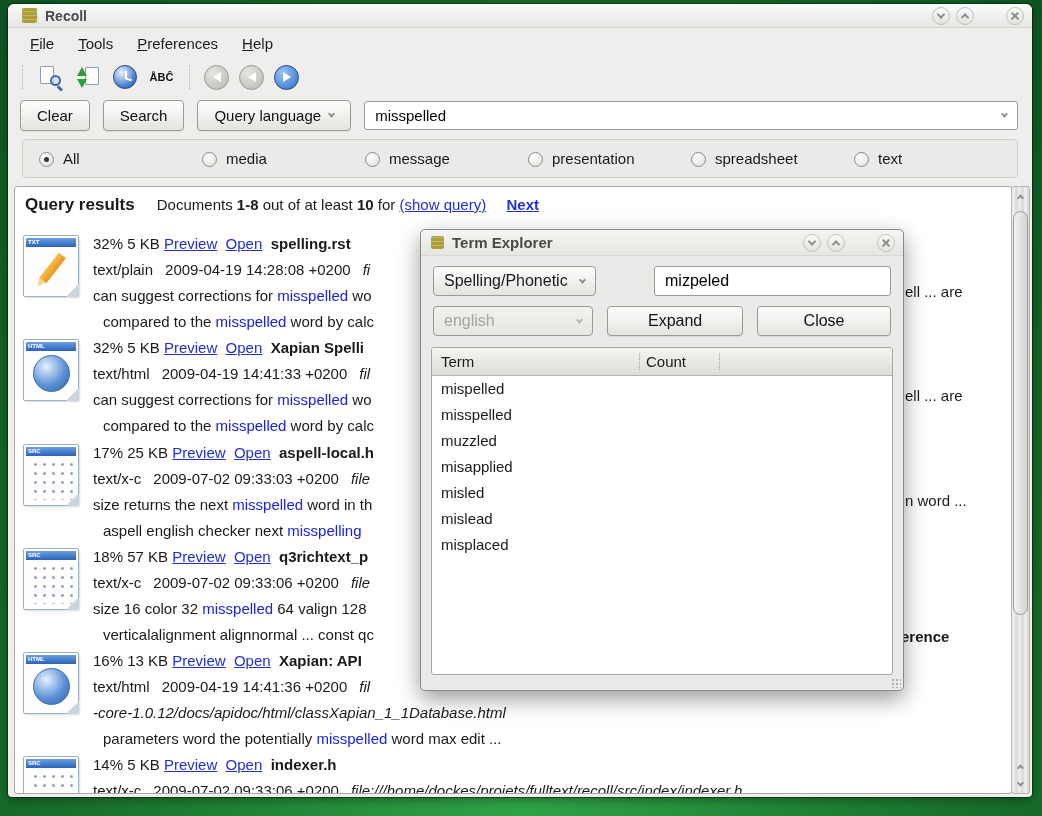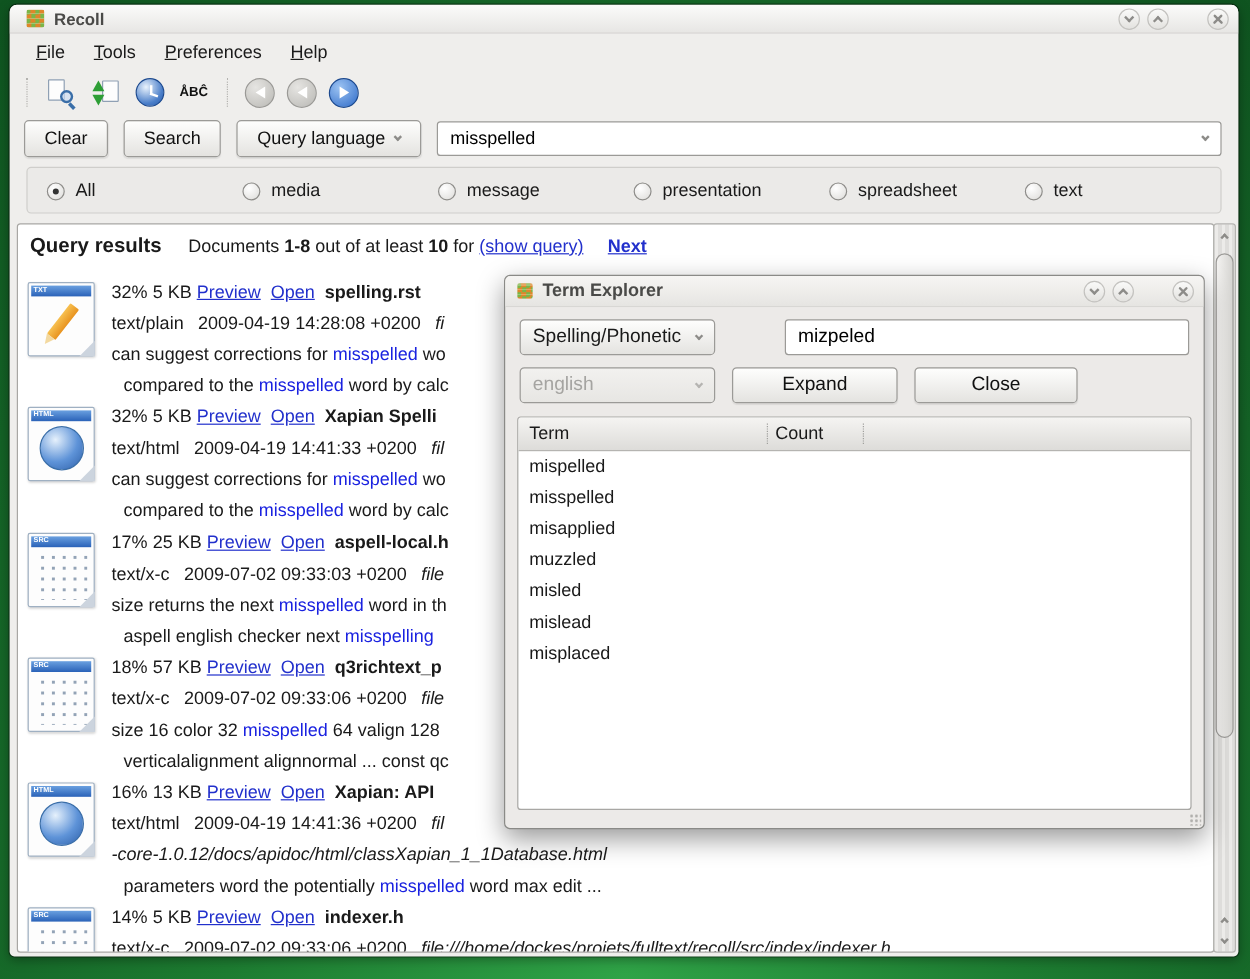--- a/index.html
+++ b/index.html
@@ -91,21 +91,21 @@
   .meta-sp { display:inline-block; width:12px; }
   .it { font-style:italic; }
   .frag { position:absolute; white-space:nowrap; }
   
   .scrollbar { position:absolute; right:2px; top:182px; bottom:3px; width:19px; border:1px solid #b5b4b1; border-radius:3px;
     background:repeating-linear-gradient(90deg,#ecebe9 0 3px,#dedddb 3px 6px); }
   .sb-btn { position:absolute; left:0; right:0; height:18px; display:flex; align-items:center; justify-content:center; }
   .sb-up { top:0; } .sb-up2 { bottom:18px; } .sb-dn { bottom:0; }
   .sb-thumb { position:absolute; left:1px; right:1px; top:24px; height:404px; border:1px solid #9b9a97; border-radius:8px; background:linear-gradient(90deg,#f4f3f1,#d5d4d1); }
   
-  .dialog { position:absolute; left:420px; top:229px; width:584px; height:462px; background:#eceae8; border:1px solid #8a8a87; border-radius:5px; box-shadow:0 8px 22px rgba(0,0,0,.4); z-index:10; }
+  .dialog { position:absolute; left:420px; top:229px; width:484px; height:462px; background:#eceae8; border:1px solid #8a8a87; border-radius:5px; box-shadow:0 8px 22px rgba(0,0,0,.4); z-index:10; }
   .dlg-titlebar { height:26px; display:flex; align-items:center; padding:0 8px 0 10px; background:linear-gradient(#f6f5f3,#e6e5e2); border-radius:5px 5px 0 0; border-bottom:1px solid #d8d7d4; }
   .dlg-titlebar .app-icon { width:13px; height:13px; }
   .dlg-title { font-weight:bold; color:#4a4a48; font-size:15px; }
   .dlg-row { display:flex; align-items:center; margin:10px 12px 0 12px; gap:14px; }
   .sel { width:163px; height:30px; background:linear-gradient(#fefefd,#e4e3e0); border:1px solid #9b9a97; border-radius:4px; display:flex; align-items:center; padding:0 10px; font-size:16px; }
   .sel .chev { margin-left:auto; }
   .sel.disabled { color:#a5a4a1; background:linear-gradient(#f2f1ef,#e7e6e3); }
   .sel.disabled .chev { border-color:#b5b4b1; }
   .dlg-input { flex:1; height:30px; background:#fff; border:1px solid #9b9a97; border-radius:3px; font-size:16px; font-family:inherit; padding:0 10px; outline:0;margin-left:44px; }
   .dlg-btn { height:30px; font-size:16px; }
@@ -293,21 +293,21 @@
           <span class="bar">SRC</span>
           <span class="srcdots"></span>
         </span>
       <div class="res-line l1"><span>14%</span> <span>5 KB</span> <a class="lnk">Preview</a>&nbsp; <a class="lnk">Open</a>&nbsp;&nbsp;<span class="b">indexer.h</span></div>
       <div class="res-line l2" style="width:920px"><span>text/x-c</span><span class="meta-sp"></span><span>2009-07-02 09:33:06 +0200</span><span class="meta-sp"></span><span class="it">file:///home/dockes/projets/fulltext/recoll/src/index/indexer.h</span></div>
     </div>
 
     <span class="frag" style="left:890px; top:96px">ell ... are</span>
     <span class="frag" style="left:890px; top:200px">ell ... are</span>
     <span class="frag" style="left:890px; top:305px">n word ...</span>
-    <span class="frag b" style="left:886px; top:480px">erence</span>
+    <span class="frag b" style="left:886px; top:441px">erence</span>
   </div>
 
   <div class="scrollbar">
     <span class="sb-btn sb-up">
         <span class="chev up sm"></span>
       </span>
     <span class="sb-thumb"></span>
     <span class="sb-btn sb-up2">
         <span class="chev up sm"></span>
       </span>
@@ -349,20 +349,20 @@
     <button class="btn dlg-btn close-b u1">Close</button>
   </div>
   <div class="termlist">
     <div class="tl-header">
       <span class="tl-h-term">Term</span>
       <span class="tl-h-count">Count</span>
       <span class="tl-h-count2"></span>
     </div>
     <div class="tl-row">mispelled</div>
     <div class="tl-row">misspelled</div>
+    <div class="tl-row">muzzled</div>
     <div class="tl-row">misapplied</div>
-    <div class="tl-row">muzzled</div>
     <div class="tl-row">misled</div>
     <div class="tl-row">mislead</div>
     <div class="tl-row">misplaced</div>
   </div>
   <span class="grip"></span>
 </div>
 
 </body></html>

